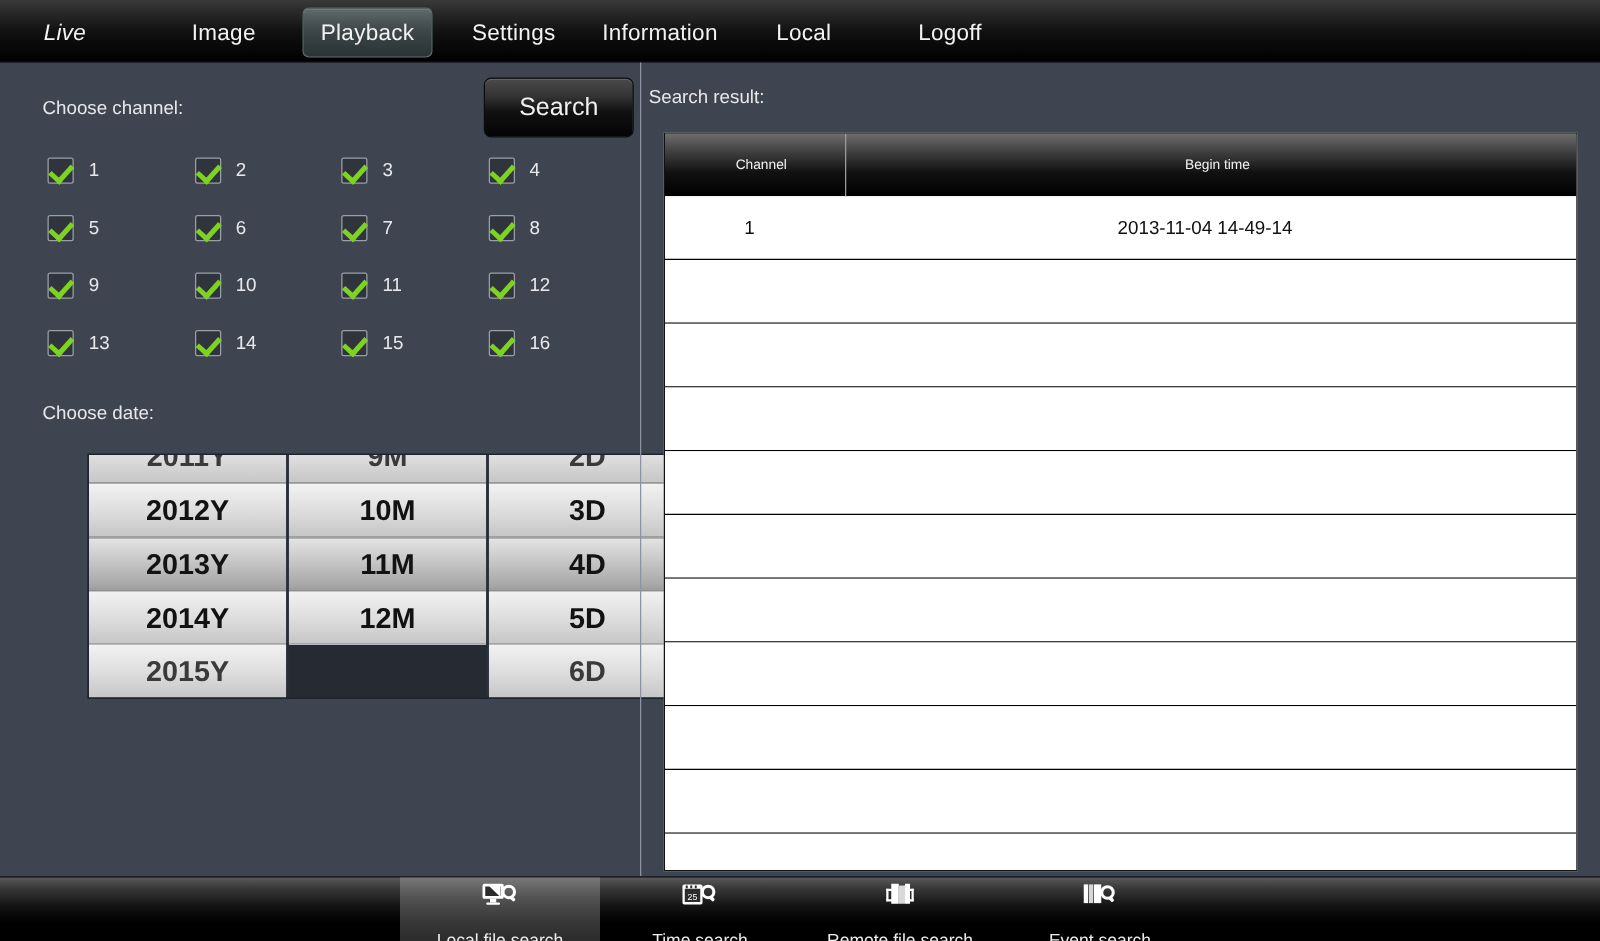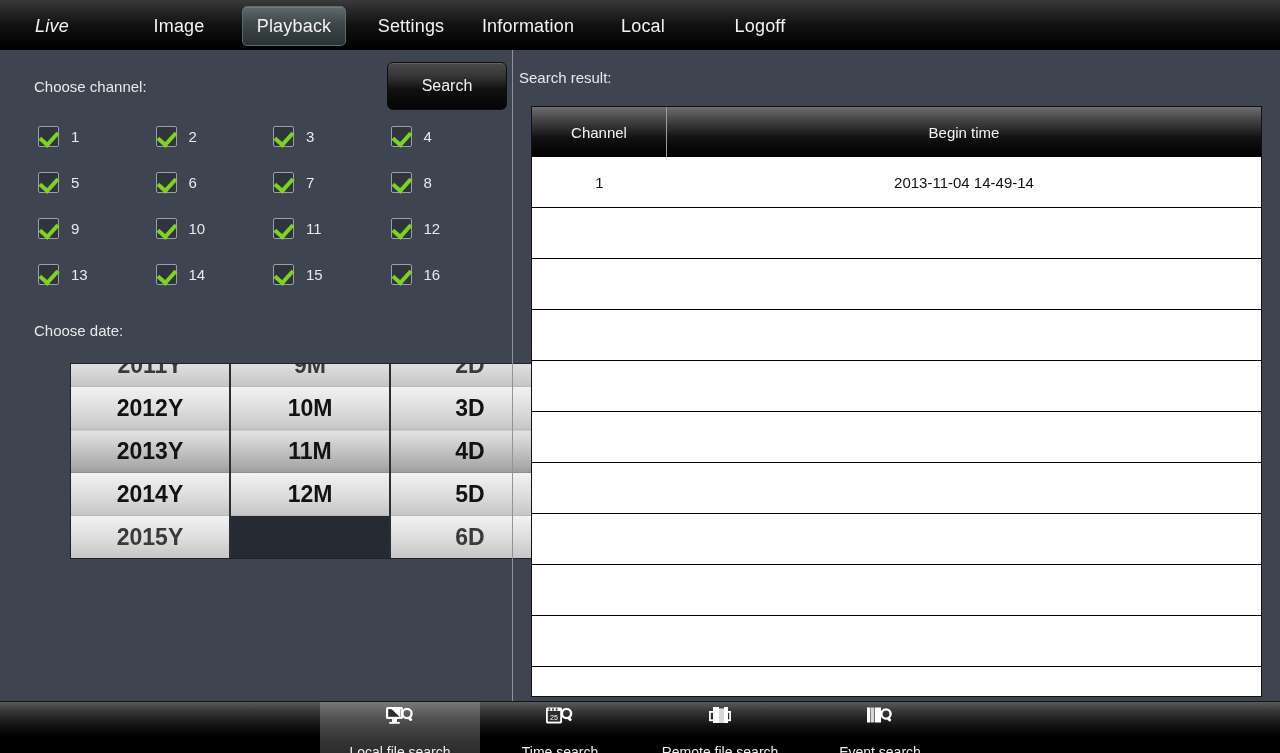--- a/index.html
+++ b/index.html
@@ -44,21 +44,21 @@
   #choose-channel-label { position: absolute; left: 20px; top: 28px; }
   #choose-date-label    { position: absolute; left: 20px; top: 272px; }
   #search-result-label  { position: absolute; left: 6px; top: 19px; }
 
   
   #search-button {
     position: absolute; left: 373px; top: 12px; width: 120px; height: 48px;
     border-radius: 6px; border: 1px solid #0d0d0d;
     background: linear-gradient(to bottom,
         #4a4a4a 0%, #343434 30%, #101010 58%, #050505 100%);
-    color: #f0f0f0; font-size: 16px;
+    color: #f0f0f0; font-size: 20px;
     display: flex; align-items: center; justify-content: center;
     box-shadow: inset 0 1px 0 rgba(255,255,255,.14);
   }
 
   
   #chan-grid { position: absolute; left: 24px; top: 76px; width: 470px; }
   .chan-row { display: flex; height: 46px; align-items: flex-start; }
   .chan-cell { width: 118px; display: flex; align-items: center; }
   .cbox {
     width: 21px; height: 21px; border: 1px solid #9aa0a8;
@@ -98,21 +98,21 @@
 
   
   #results-table {
     position: absolute; left: 18px; top: 56px; width: 731px; height: 591px;
     border: 1px solid #111; background: #fff; overflow: hidden;
   }
   #thead { display: flex; height: 50px;
     background: linear-gradient(to bottom, #6e6e6e 0%, #4a4a4a 22%,
                                 #111 62%, #000 100%); }
   .th { display: flex; align-items: center; justify-content: center;
-        color: #f3f3f3; font-size: 15px; }
+        color: #f3f3f3; font-size: 11px; margin-left: 10px; }
   .th-channel { width: 135px; border-right: 1px solid #9b9b9b; }
   .th-time { flex: 1 1 auto; }
   .trow { display: flex; height: 51px; border-bottom: 1px solid #000;
           background: #fff; }
   .td { display: flex; align-items: center; justify-content: center;
         color: #111; font-size: 15px; }
   .td-channel { width: 135px; }
   .td-time { flex: 1 1 auto; }
 
   

